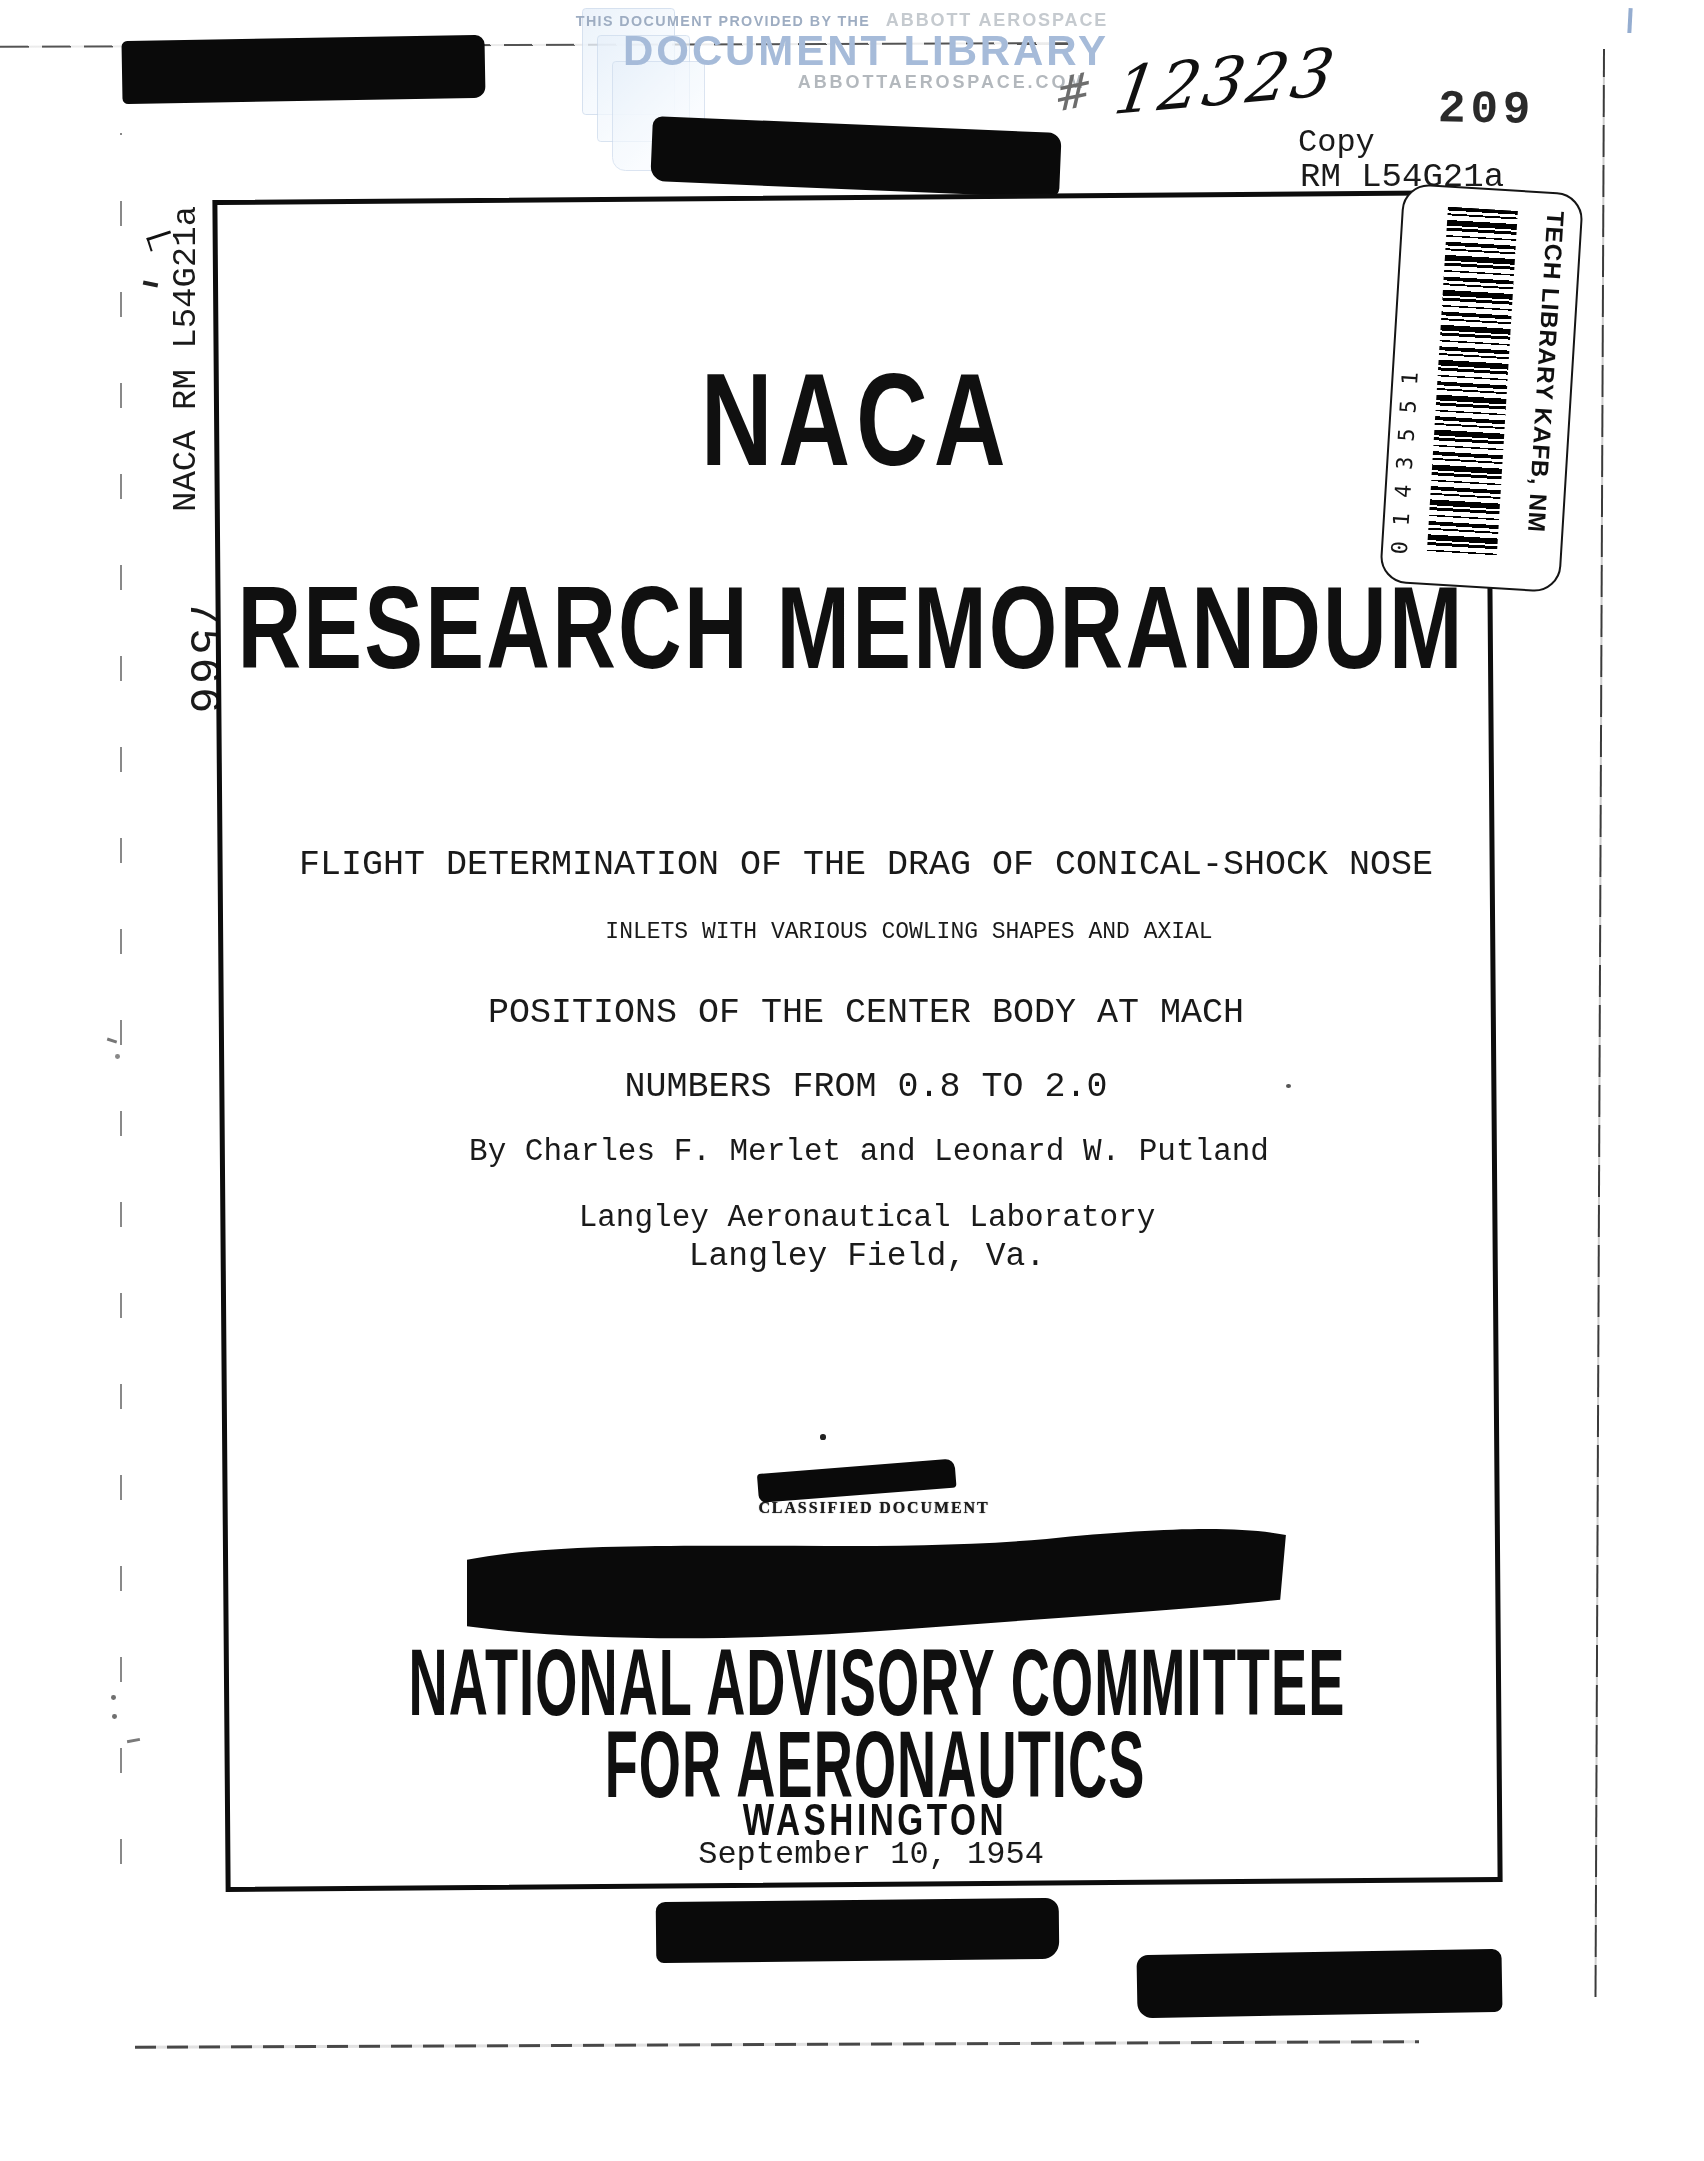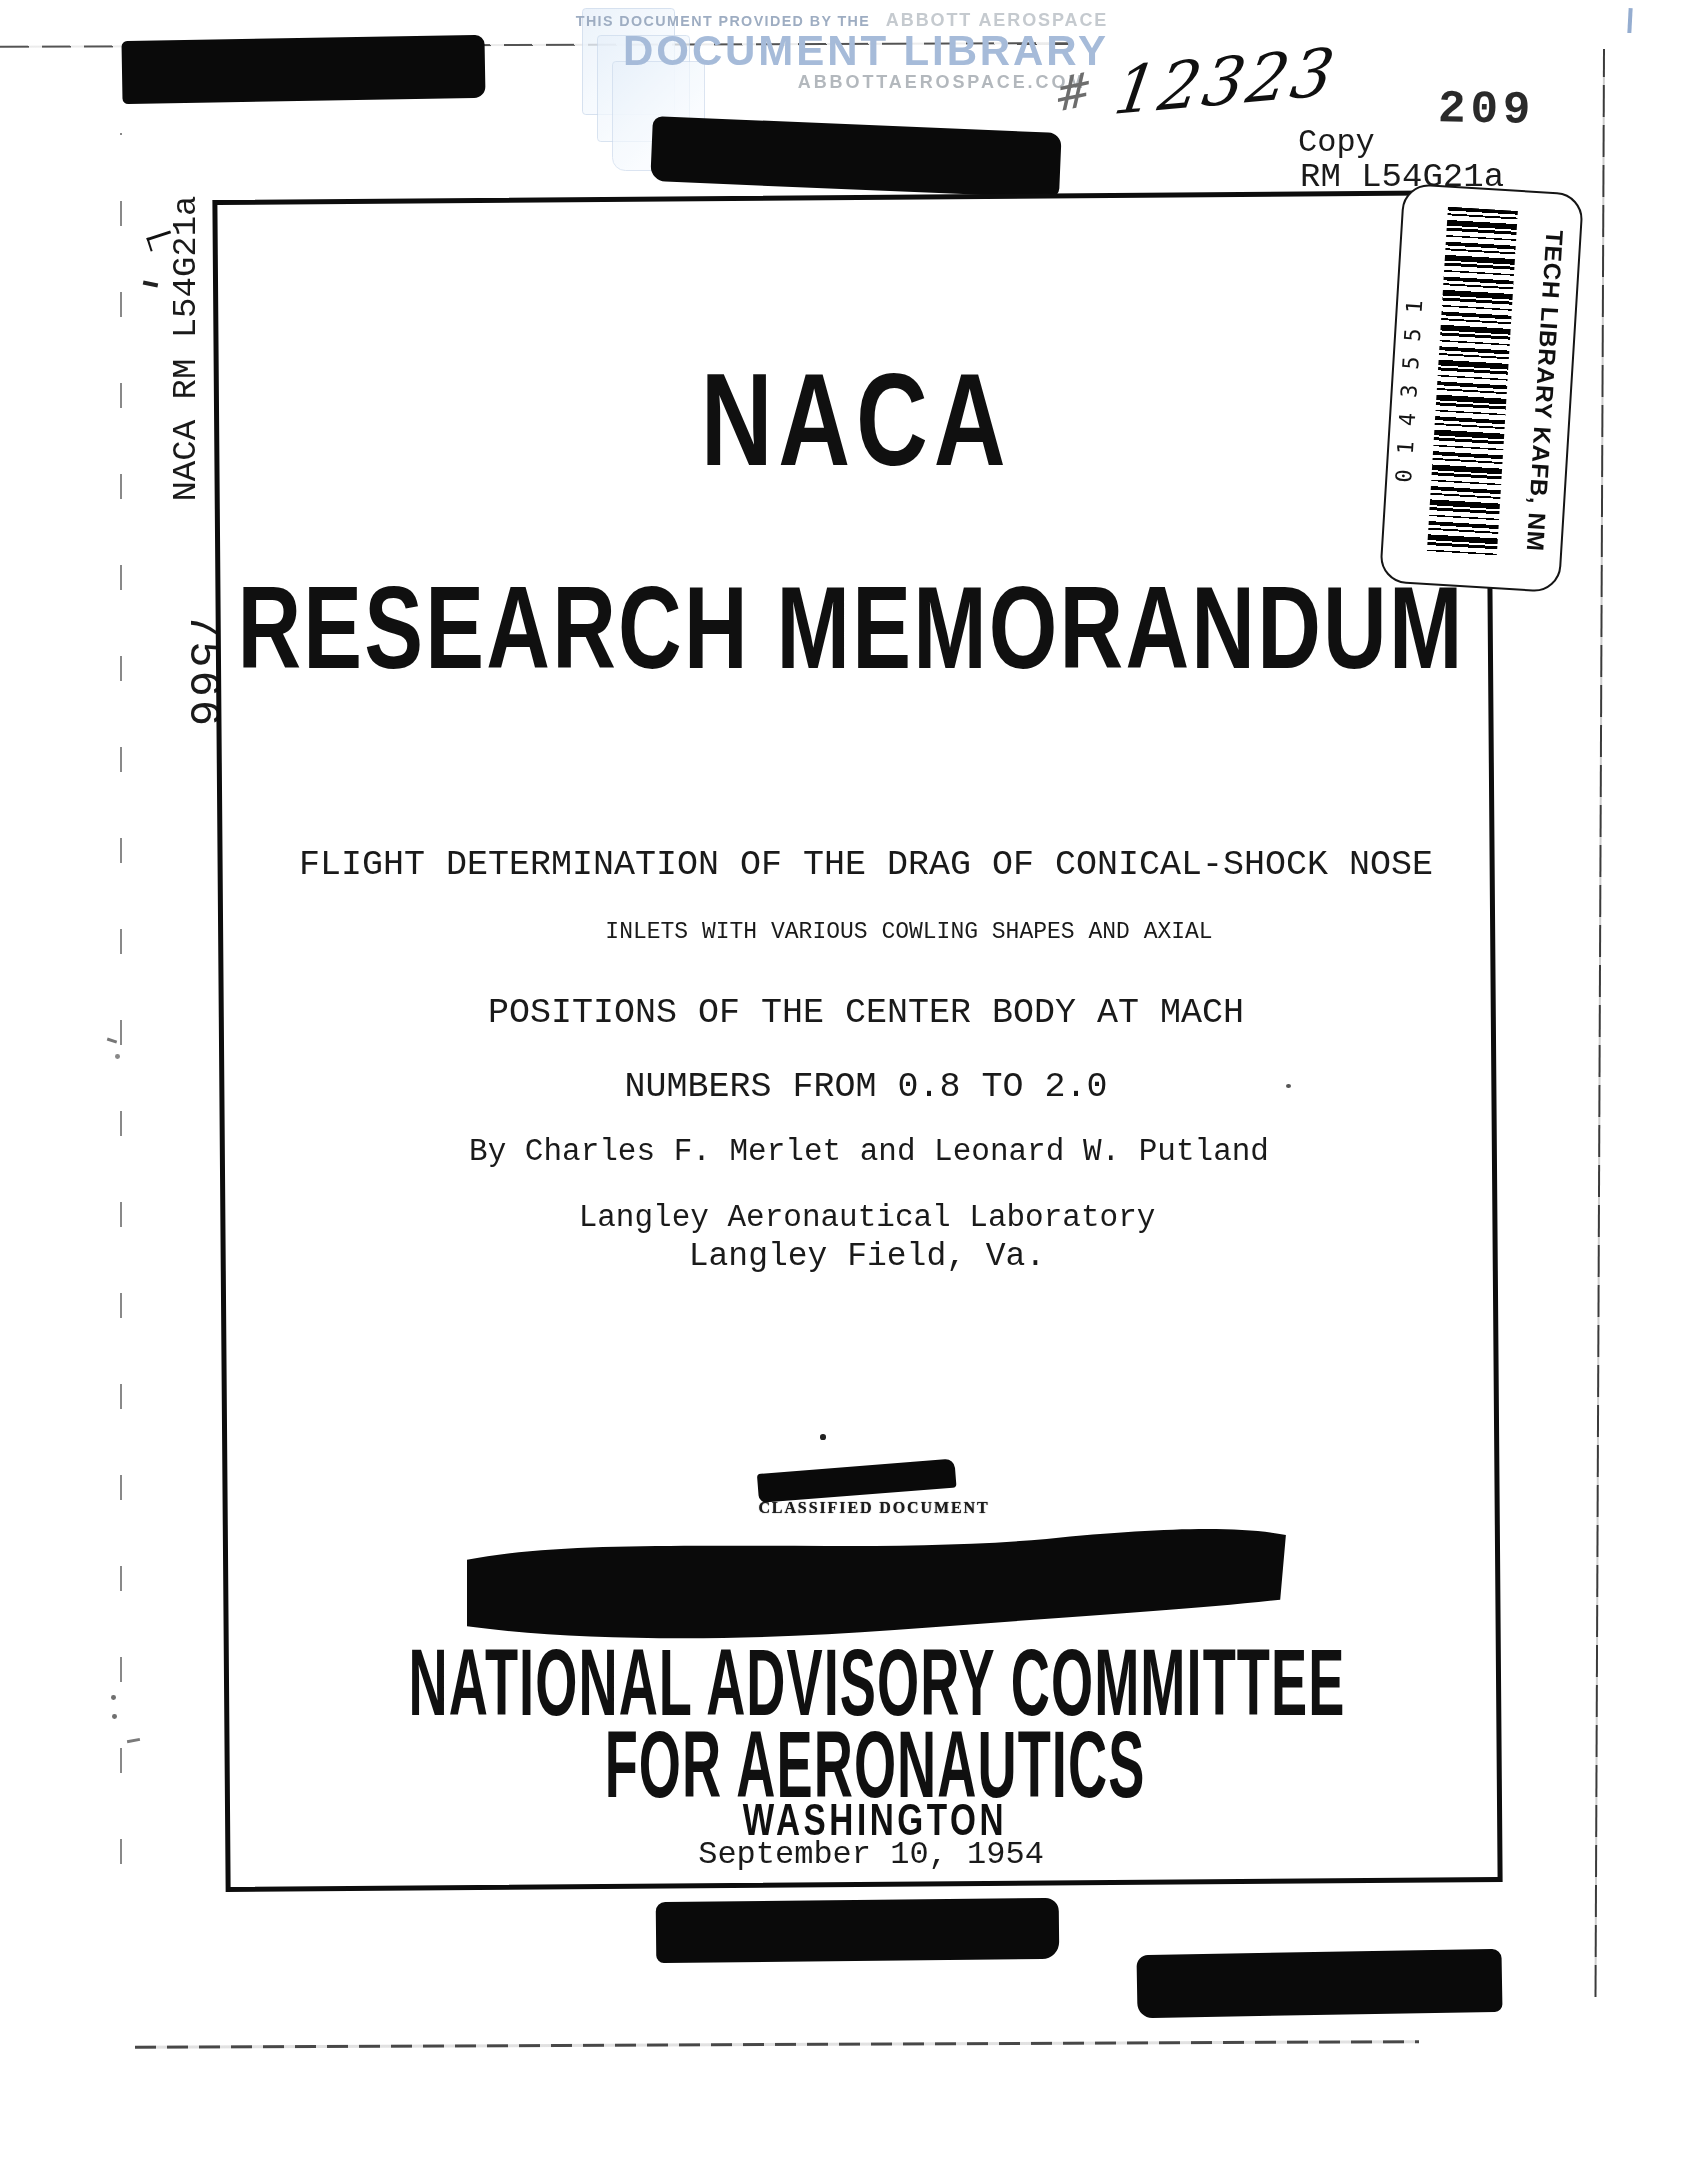--- a/index.html
+++ b/index.html
@@ -1,17 +1,17 @@
 <!DOCTYPE html>
 <html style="font-size:15px"><head>
 <meta charset="utf-8">
 <style>
   html,body{margin:0;padding:0;background:#ffffff;}
   #canvas{position:relative;width:1692px;height:2162px;background:#fff;overflow:hidden;
-          font-family:"Liberation Sans",sans-serif;color:#141414;text-align:center;}
+          font-family:"Liberation Sans",sans-serif;color:#141414;}
   .abs{position:absolute;}
   .mono{font-family:"Liberation Mono",monospace;color:#1a1a1a;}
   .disp{font-family:"Liberation Sans",sans-serif;font-weight:bold;color:#101010;white-space:nowrap;}
   .ctr{transform-origin:center;}
   .bar{position:absolute;background:#0a0a0a;}
   
   #frame{left:219px;top:195px;width:1267px;height:1682px;border:5.7px solid #0d0d0d;
          transform:rotate(-0.45deg);transform-origin:center;}
   
   .wm-pg{position:absolute;width:91px;height:105px;border:1.9px solid #ccdaec;border-radius:3.8px;

